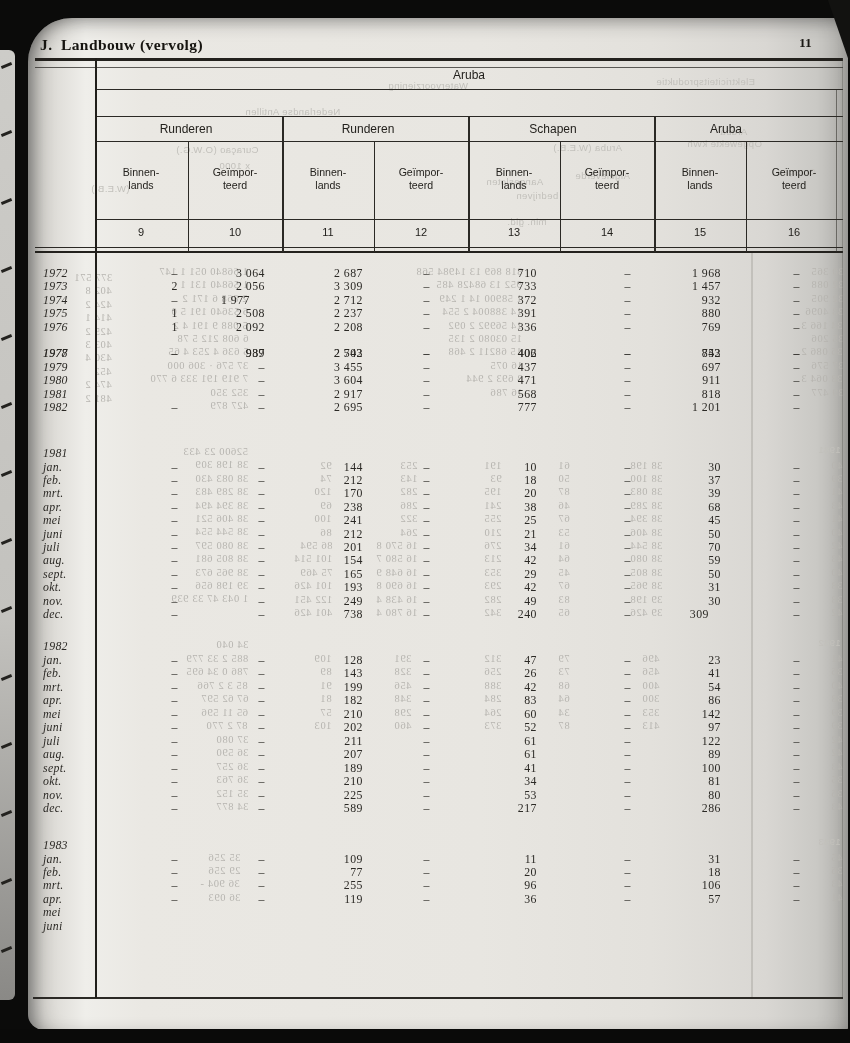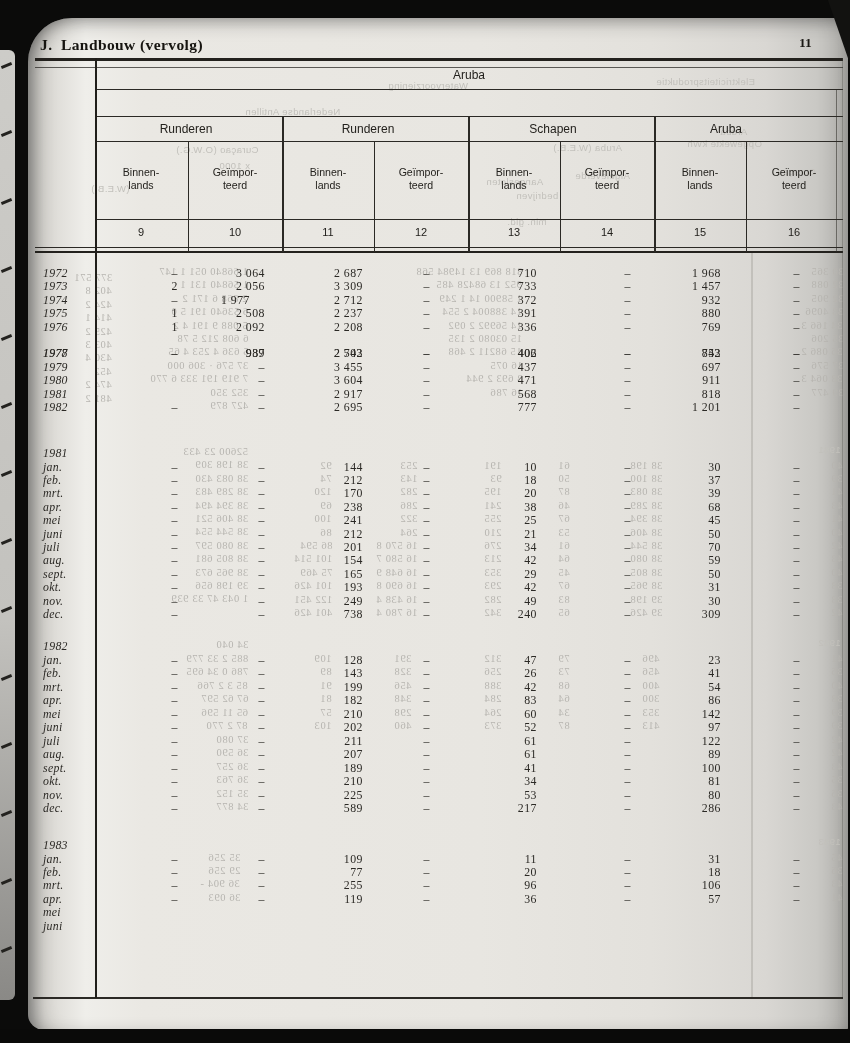--- a/index.html
+++ b/index.html
@@ -540,21 +540,21 @@
         <span class="val" style="right: 50px;">–</span>
       </div>
       <div class="row" style="top: 606.9px;">
         <span class="rlabel">dec.</span>
         <span class="val" style="right: 672px;">–</span>
         <span class="val" style="right: 585px;">–</span>
         <span class="val" style="right: 487px;">738</span>
         <span class="val" style="right: 420px;">–</span>
         <span class="val" style="right: 313px;">240</span>
         <span class="val" style="right: 219px;">–</span>
-        <span class="val" style="right: 129px; text-align: right;">309</span>
+        <span class="val" style="right: 141px; text-align: right;">309</span>
         <span class="val" style="right: 50px;">–</span>
       </div>
       <div class="row" style="top: 639px;">
         <span class="rlabel">1982</span>
       </div>
       <div class="row" style="top: 652.5px;">
         <span class="rlabel">jan.</span>
         <span class="val" style="right: 672px;">–</span>
         <span class="val" style="right: 585px;">–</span>
         <span class="val" style="right: 487px;">128</span>

